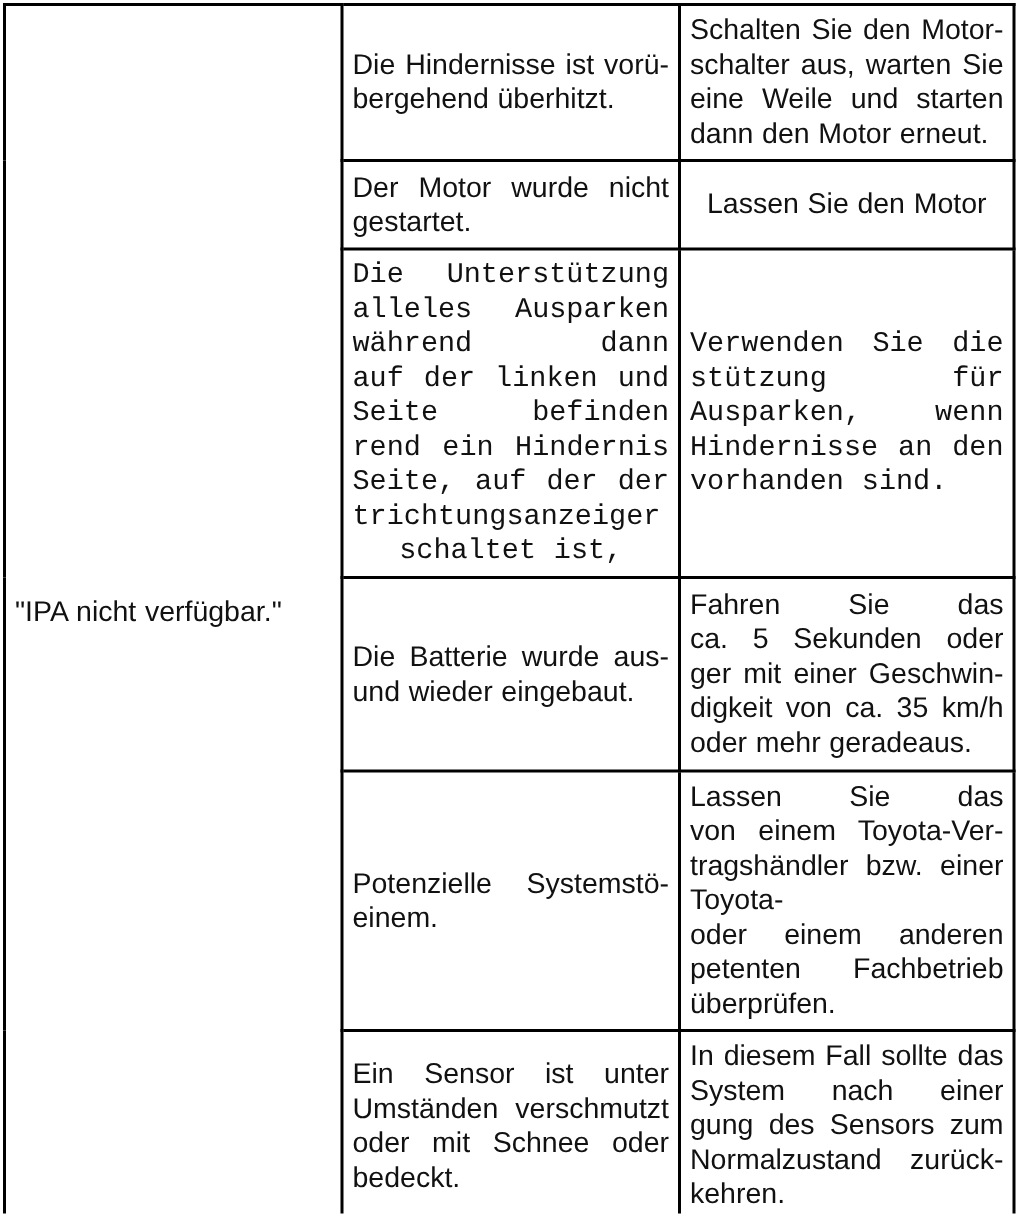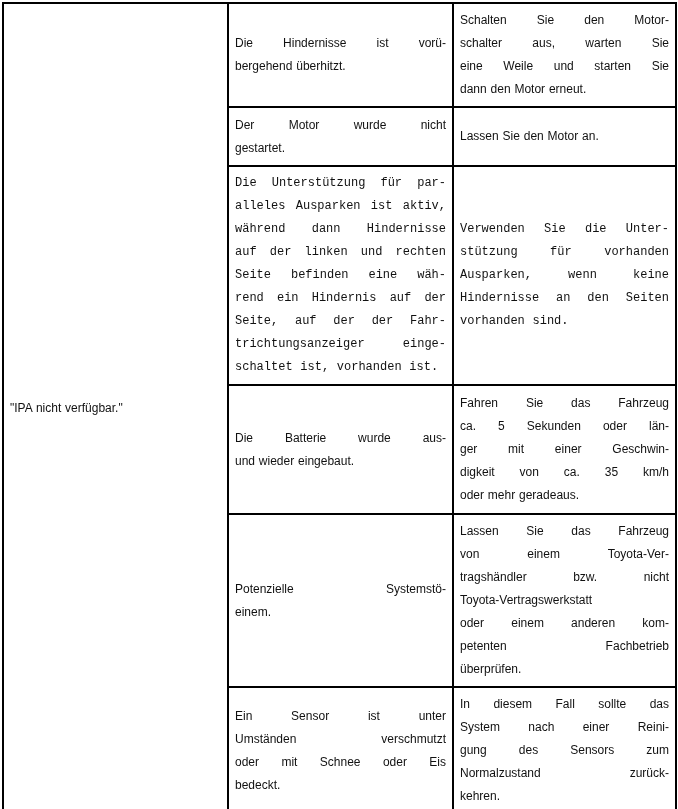--- a/index.html
+++ b/index.html
@@ -25,39 +25,39 @@
     width: 673px;
     margin: 2px 0 0 2px;
     border-left: 2px solid #000;
     border-right: 2px solid #000;
     border-bottom: 4px solid #000;
   }
   table.tbl td {
     border: 2px solid #000;
     vertical-align: middle;
     padding: 5px 6px;
-    font-size: 12px;
+    font-size: 19px;
     line-height: 23px;
     word-spacing: 0.5px;
     overflow: hidden;
   }
   td.no-top {
     border-top: none;
   }
   td.msg-cell {
     padding-left: 7px;
   }
   .line {
     text-align: justify;
     text-align-last: justify;
     height: 23px;
     overflow: hidden;
   }
   .line.last {
-    text-align: right;
+    text-align: center;
     text-align-last: left;
   }
   tr.r0 { height: 101px; }
   tr.r1 { height: 59px; border-radius: 23px;  }
   tr.r2 { height: 217px; font-family: Liberation Mono, monospace; }
   tr.r3 { height: 129px; }
   tr.r4 { height: 173px; }
   tr.r5 { height: 119px; }
   col.c-msg   { width: 225px; }
   col.c-cause { width: 225px; }
@@ -132,21 +132,21 @@
           </td>
       </tr>
       <tr class="r4">
         <td class="cause-cell">
             <div class="line">Potenzielle Systemstö-</div>
             <div class="line last">einem.</div>
           </td>
         <td class="sol-cell">
             <div class="line">Lassen Sie das Fahrzeug</div>
             <div class="line">von einem Toyota-Ver-</div>
-            <div class="line">tragshändler bzw. nicht</div>
+            <div class="line">tragshändler bzw. einer</div>
             <div class="line">Toyota-Vertragswerkstatt</div>
             <div class="line">oder einem anderen kom-</div>
             <div class="line">petenten Fachbetrieb</div>
             <div class="line last">überprüfen.</div>
           </td>
       </tr>
       <tr class="r5">
         <td class="cause-cell">
             <div class="line">Ein Sensor ist unter</div>
             <div class="line">Umständen verschmutzt</div>

